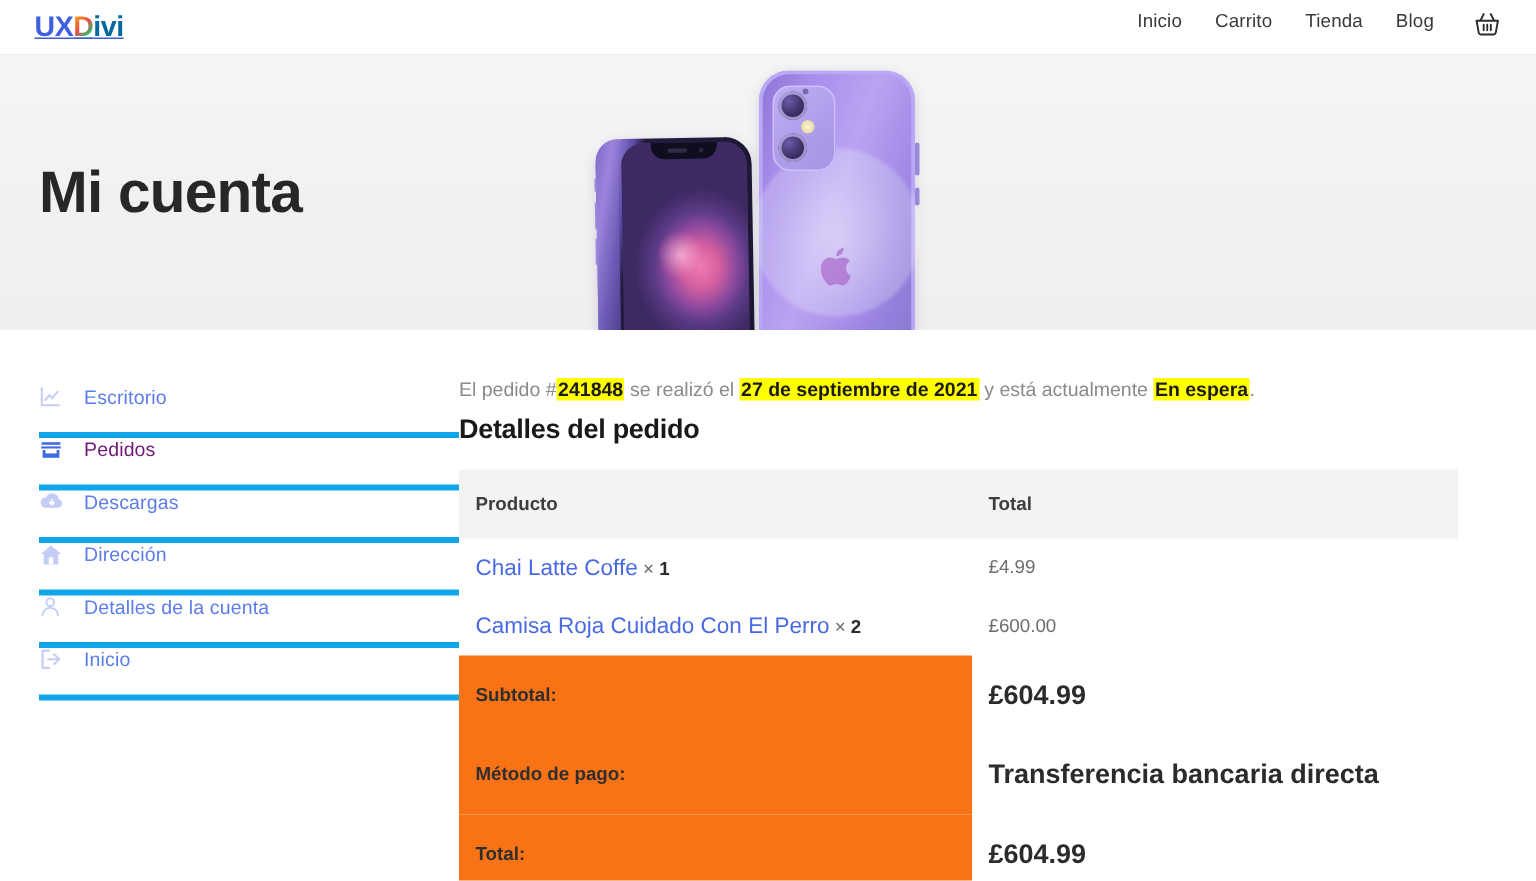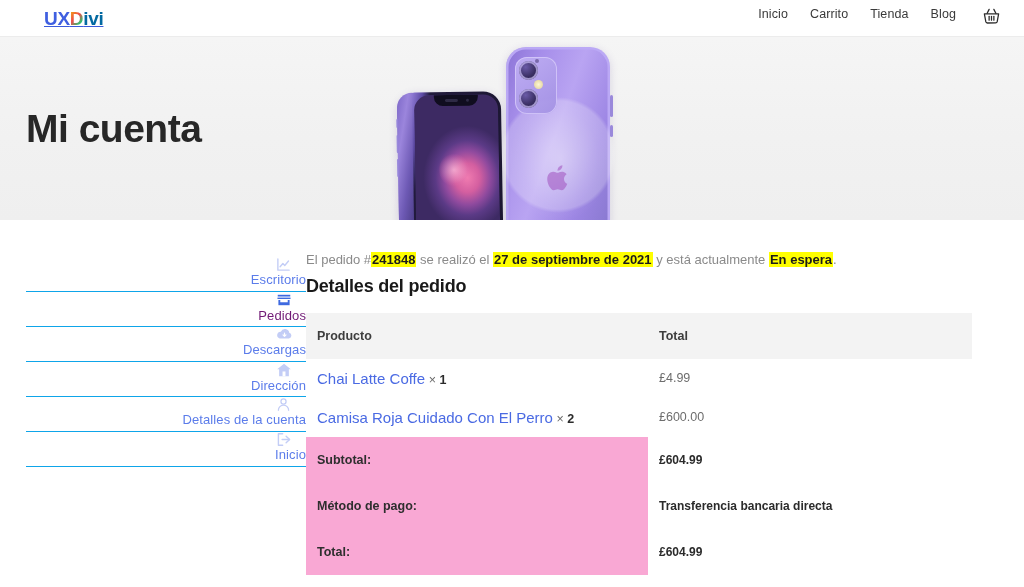--- a/index.html
+++ b/index.html
@@ -14,21 +14,21 @@
 
   
   .site-header {
     position: relative;
     height: 37px;
     background: #ffffff;
     border-bottom: 1px solid #ececec;
     display: flex;
     align-items: center;
     justify-content: space-between;
-    padding: 0 22px 0 44px;
+    padding: 0 22px 0 23px;
     gap: 39px;
   }
   .logo {
     font-size: 19px;
     font-weight: bold;
     letter-spacing: -0.3px;
     color: #3b5bdb;
     display: flex;
     align-items: center;
     line-height: 1;
@@ -257,25 +257,24 @@
   }
 
   
   .sidebar {
     width: 306px;
     flex: none;
     padding: 37px 0 0 26px;
   }
   .side-item {
     display: flex;
-    align-items: flex-end;
+    align-items: flex-start;
     height: 35px;
-    border-bottom: 1px solid #0ea5e9;
+    border-bottom: 4px solid #0ea5e9;
     text-decoration: none;
-    flex-direction: column;
   }
   .side-item .s-icon {
     width: 30px;
     flex: none;
     display: flex;
     align-items: center;
     color: #c3cdf6;
   }
   .side-item.active .s-icon { color: #3f6ae0; }
   .side-item .s-label {
@@ -338,30 +337,30 @@
     color: #2b2b2b;
     font-weight: bold;
     font-size: 12.5px;
   }
   .mult { color: #6a6a6a; }
   .price {
     color: #6d6d6d;
     font-size: 12.5px;
   }
   .order-table tfoot th {
-    background: #f9a8d4;
+    background: #f97316;
     text-align: left;
     font-size: 12.5px;
     font-weight: bold;
     color: #2e2e2e;
     padding: 16px 0 16px 11px;
   }
   .order-table tfoot td {
     padding: 16px 0 16px 11px;
-    font-size: 12px;
+    font-size: 18px;
     font-weight: bold;
     color: #2b2b2b;
     background: #ffffff;
   }
 </style>
 </head>
 <body>
 
 <header class="site-header">
   <a class="logo" href="#">

